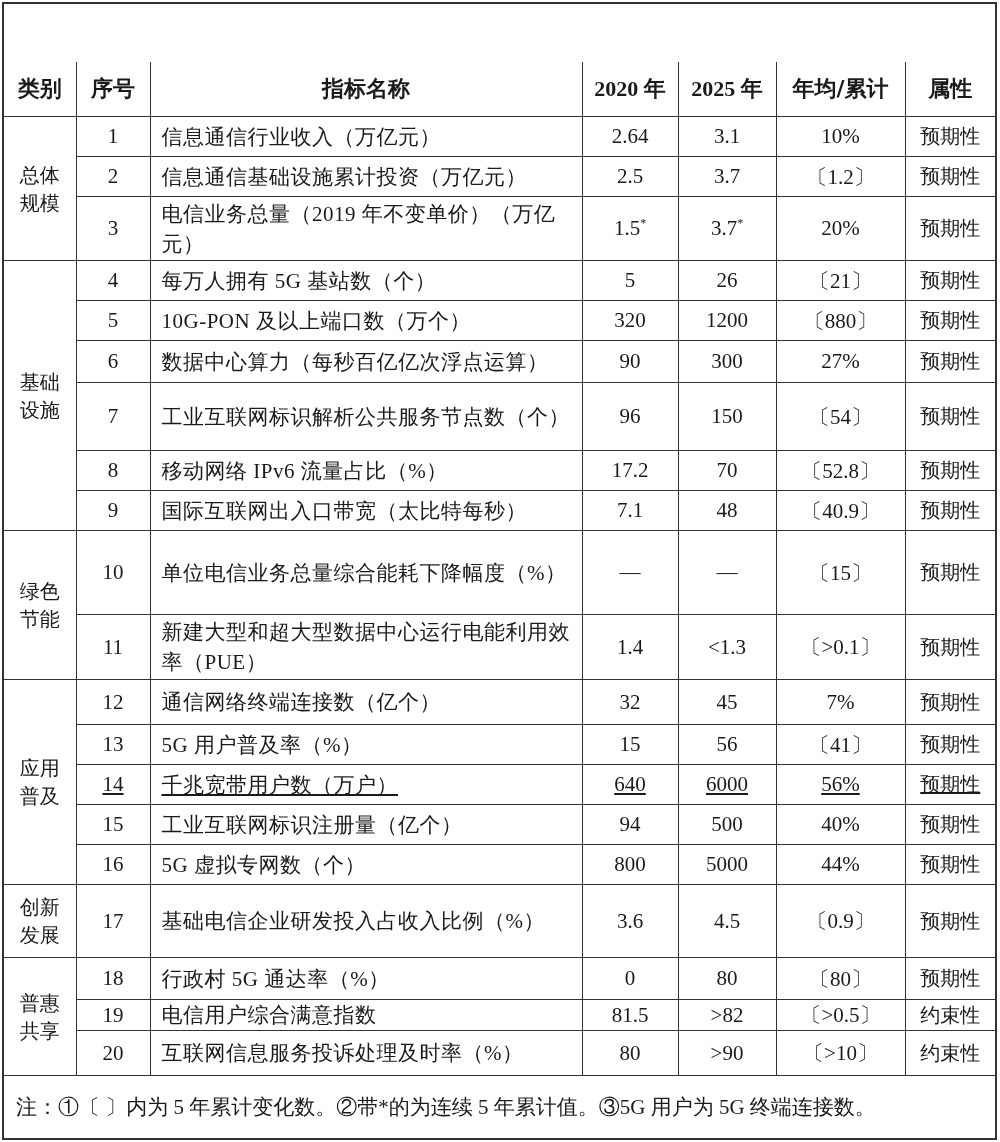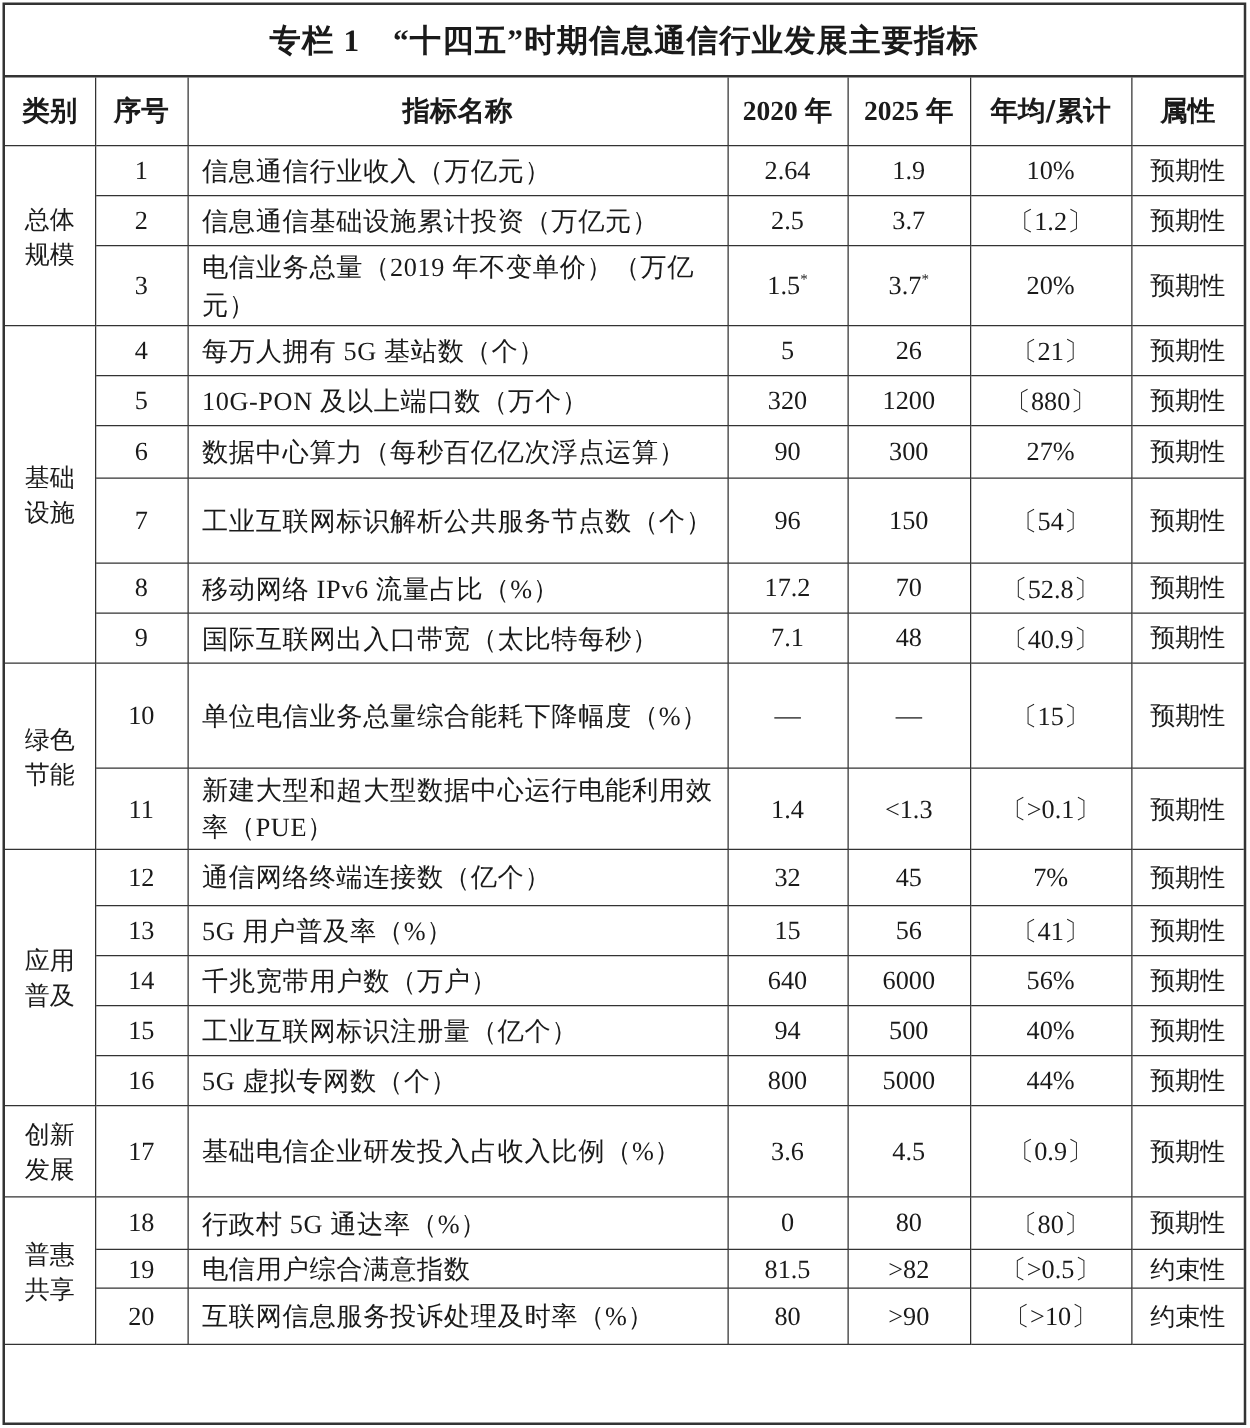--- a/index.html
+++ b/index.html
@@ -28,21 +28,20 @@
             display: flex; align-items: center; padding-left: 12px; box-sizing: border-box;
             font-size: 21px; }
     .watermark { position: absolute; right: 18px; bottom: 38px; font-family: "DejaVu Sans", sans-serif;
                  font-size: 34px; font-weight: bold; color: rgba(180,180,180,0.45);
                  letter-spacing: 2px; pointer-events: none; }
   </style>
 </head>
 <body>
 
 <div class="frame">
-  <div class="title">专栏 1　“十四五”时期信息通信行业发展主要指标</div>
 
   <table>
     <colgroup>
       <col style="width:72px">
         <col style="width:74px">
         <col style="width:432px">
       <col style="width:96px">
         <col style="width:98px">
         <col style="width:129px">
         <col style="width:90px">
@@ -59,21 +58,21 @@
     </tr>
 
     </tbody>
       <tbody id="rows">
         <tr style="height: 40px;">
           <td class="cat" rowspan="3" style="white-space: pre-line;">总体
 规模</td>
           <td><span>1</span></td>
           <td class="name"><span>信息通信行业收入（万亿元）</span></td>
           <td><span>2.64</span></td>
-          <td><span>1.9</span></td>
+          <td><span>3.1</span></td>
           <td><span>10%</span></td>
           <td class="attr"><span>预期性</span></td>
         </tr>
         <tr style="height: 40px;">
           <td><span>2</span></td>
           <td class="name"><span>信息通信基础设施累计投资（万亿元）</span></td>
           <td><span>2.5</span></td>
           <td><span>3.7</span></td>
           <td><span>〔1.2〕</span></td>
           <td class="attr"><span>预期性</span></td>
@@ -165,21 +164,21 @@
           <td class="attr"><span>预期性</span></td>
         </tr>
         <tr style="height: 40px;">
           <td><span>13</span></td>
           <td class="name"><span>5G 用户普及率（%）</span></td>
           <td><span>15</span></td>
           <td><span>56</span></td>
           <td><span>〔41〕</span></td>
           <td class="attr"><span>预期性</span></td>
         </tr>
-        <tr style="height: 40px;">
+        <tr style="height: 40px; text-decoration: underline;">
           <td><span>14</span></td>
           <td class="name"><span>千兆宽带用户数（万户）</span></td>
           <td><span>640</span></td>
           <td><span>6000</span></td>
           <td><span>56%</span></td>
           <td class="attr"><span>预期性</span></td>
         </tr>
         <tr style="height: 40px;">
           <td><span>15</span></td>
           <td class="name"><span>工业互联网标识注册量（亿个）</span></td>
@@ -228,13 +227,14 @@
           <td><span>20</span></td>
           <td class="name"><span>互联网信息服务投诉处理及时率（%）</span></td>
           <td><span>80</span></td>
           <td><span>&gt;90</span></td>
           <td><span>〔&gt;10〕</span></td>
           <td class="attr"><span>约束性</span></td>
         </tr>
       </tbody>
   </table>
 
+  <div class="note">注：①〔 〕内为 5 年累计变化数。②带*的为连续 5 年累计值。③5G 用户为 5G 终端连接数。</div>
 </div>
 
 </body></html>

